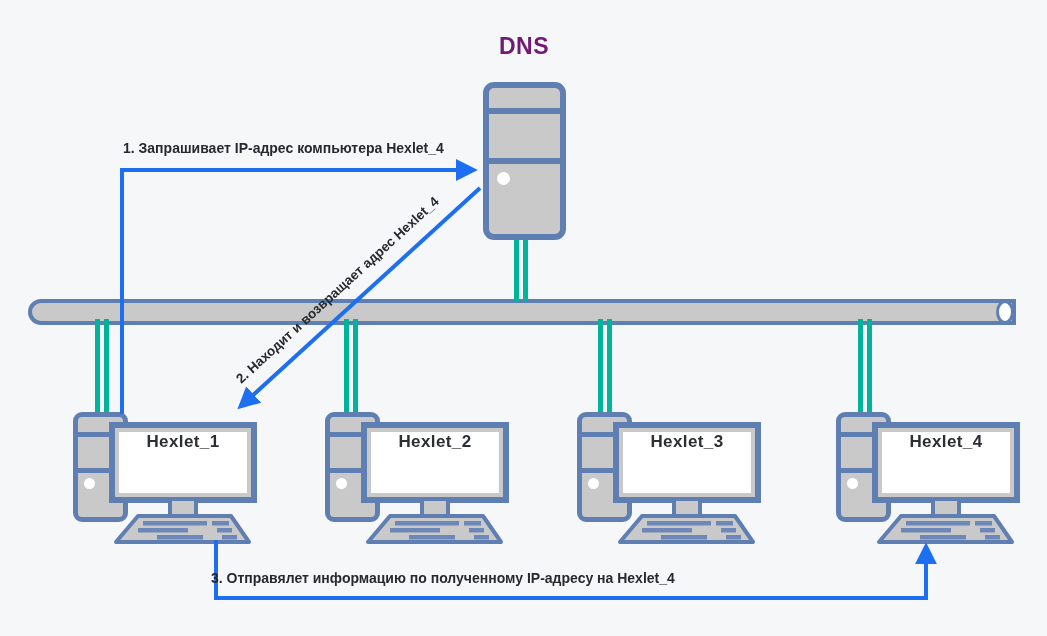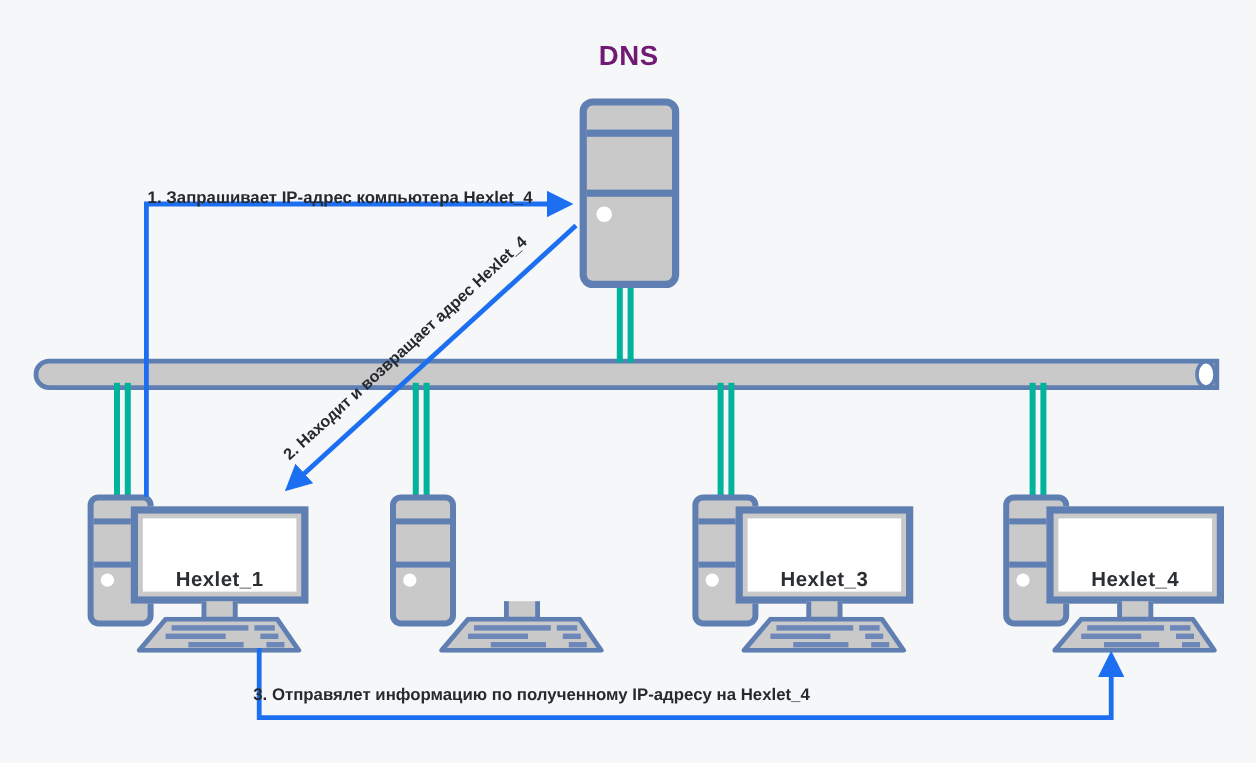--- a/index.html
+++ b/index.html
@@ -50,37 +50,37 @@
   .computer .tower{position:absolute;left:0;top:2px;width:55px;height:110px;}
   .computer .d1{top:15px;height:5px;}
   .computer .d2{top:51px;height:5px;}
   .computer .led{width:11px;height:11px;left:6px;top:61px;}
   .monitor{
     position:absolute;left:36px;top:12px;width:148px;height:81px;
     border:6px solid #5f7fb3;background:#c9c9c9;padding:4px;box-sizing:border-box;
   }
   .screen{
     width:100%;height:100%;background:#ffffff;
-    display:flex;align-items:flex-end;justify-content:center;
+    display:flex;align-items:flex-start;justify-content:center;
   }
   .screen-label{font-size:17px;font-weight:bold;color:#2b2e33;letter-spacing:.4px;}
   .stand{
     position:absolute;left:95px;top:91px;width:30px;height:17px;background:#c9c9c9;
     border:4px solid #5f7fb3;border-top:none;box-sizing:border-box;
   }
   .kb{position:absolute;left:40px;top:104px;}
 
   
   .overlay{left:0;top:0;z-index:4;pointer-events:none;}
 
   
   .step-label{
     position:absolute;font-weight:bold;color:#26292e;white-space:nowrap;z-index:5;
   }
-  .step-1{left:123px;top:156px;font-size:14px;}
+  .step-1{left:123px;top:140px;font-size:14px;}
   .step-2{
     left:244px;top:370px;font-size:13.5px;line-height:17px;
     transform:rotate(-42.4deg);transform-origin:0 100%;
   }
   .step-3{left:211px;top:570px;width:718px;text-align:left;font-size:14px;}
 </style>
 </head>
 <body>
 
 <div class="canvas">
@@ -140,20 +140,25 @@
           <rect x="109" y="21" width="15" height="4.5"></rect>
       </g>
     </svg>
   </div>
 
   <div class="computer" style="left:325px">
     <div class="tower">
       <div class="divider d1"></div>
       <div class="divider d2"></div>
       <div class="led"></div>
+    </div>
+    <div class="monitor">
+      <div class="screen">
+        <span class="screen-label">Hexlet_2</span>
+      </div>
     </div>
     <div class="stand"></div>
     <svg class="kb" width="140" height="30" viewBox="0 0 140 30">
       <polygon points="25,2 118,2 136,28 3,28" fill="#c9c9c9" stroke="#5f7fb3" stroke-width="4" stroke-linejoin="round"></polygon>
       <g fill="#6d87b8">
         <rect x="30" y="7" width="64" height="4.5"></rect>
           <rect x="99" y="7" width="17" height="4.5"></rect>
         <rect x="25" y="14" width="50" height="4.5"></rect>
           <rect x="104" y="14" width="15" height="4.5"></rect>
         <rect x="44" y="21" width="46" height="4.5"></rect>

